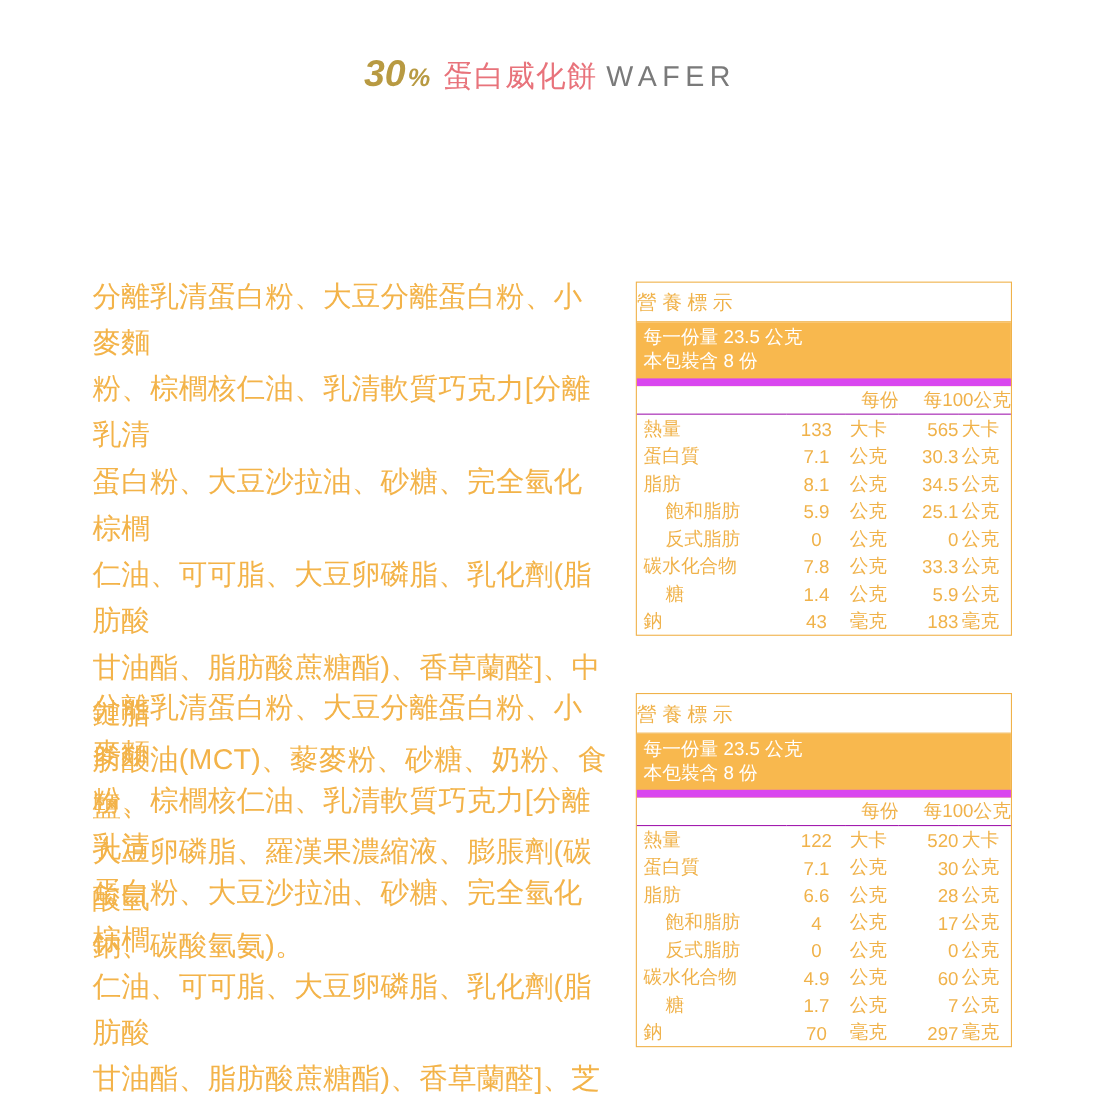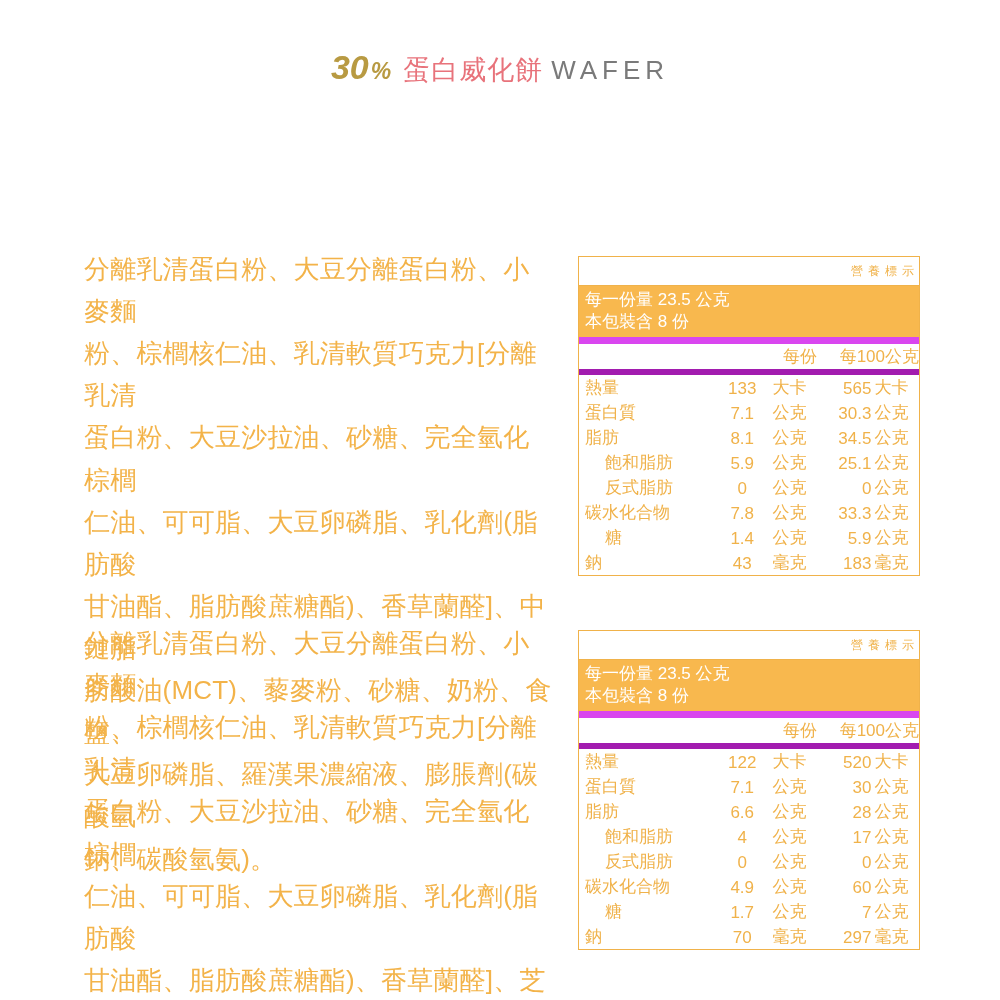--- a/index.html
+++ b/index.html
@@ -103,22 +103,22 @@
   .nutri {
     position: absolute;
     left: 578px;
     top: 8px;
     width: 342px;
     border: 1px solid #f0b24a;
     box-sizing: border-box;
     background: #fff;
   }
   .nutri-title {
-    text-align: right;
-    font-size: 12px;
+    text-align: left;
+    font-size: 18px;
     letter-spacing: 5px;
     color: #f0b24a;
     padding: 6px 0 5px 0;
     border-bottom: 1px solid #f0b24a;
   }
   .nutri-serv {
     background: #f8b84e;
     color: #ffffff;
     font-size: 17px;
     line-height: 1.28;
@@ -143,21 +143,21 @@
   .c-u1 { text-align: left; padding-left: 3px !important; width: 14%; }
   .c-v2 { text-align: right; width: 16%; }
   .c-u2 { text-align: left; padding-left: 3px !important; padding-right:6px !important; width: 14%; }
   .hdr-row td {
     text-align: right;
     padding-bottom: 2px;
   }
   .hdr-1 { padding-right: 4px; }
   .hdr-2 { padding-right: 8px; }
   .underline-row td {
-    border-bottom: 6px solid #a21caf;
+    border-bottom: 1px solid #a21caf;
   }
   .indent { padding-left: 26px !important; }
 </style>
 </head>
 <body>
 
 <div class="header">
   <div class="logo-sub">
     <span class="logo-30">30</span>
     <span class="logo-pct">%</span>

